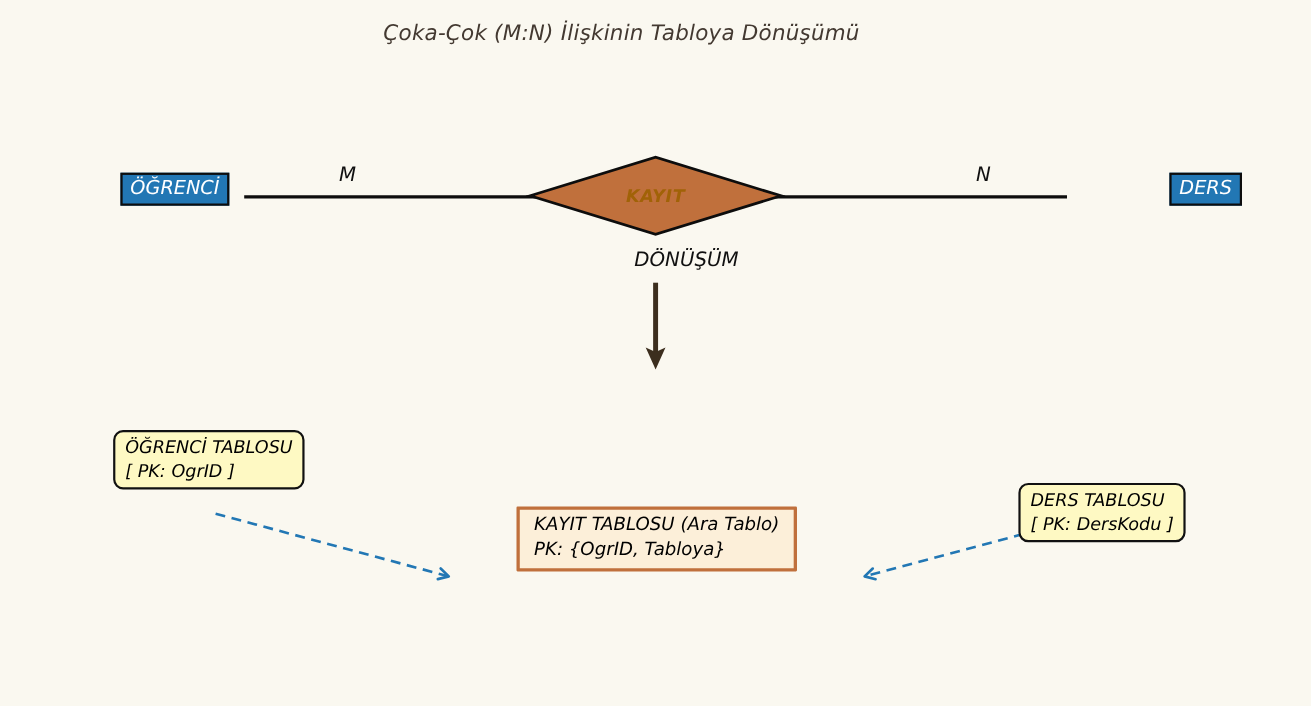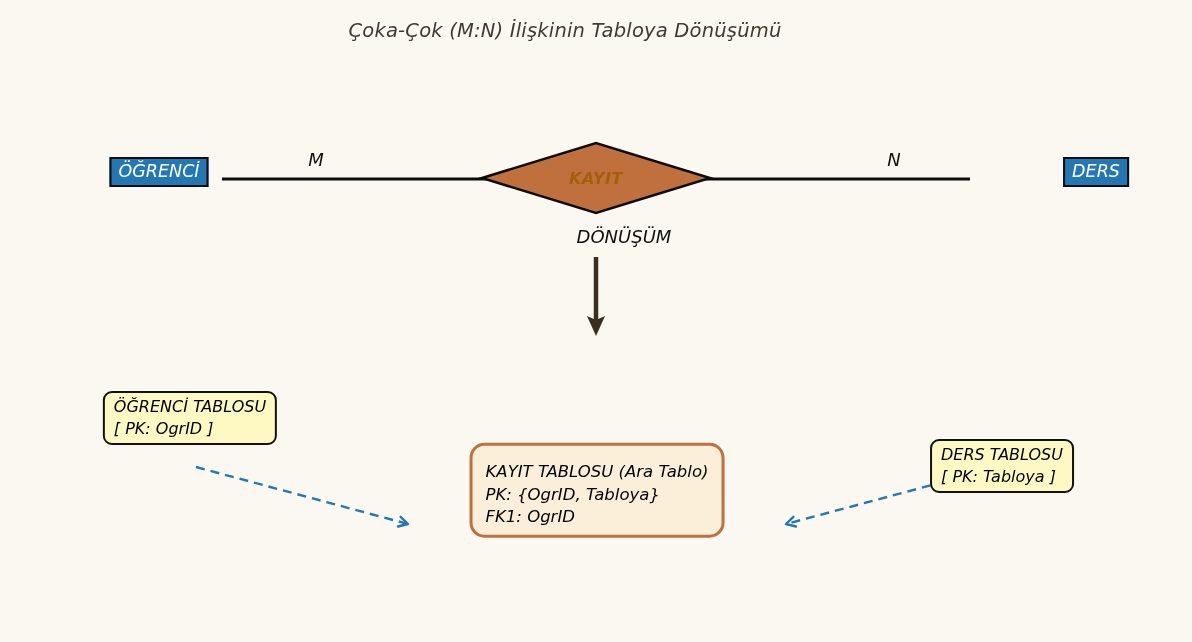--- a/index.html
+++ b/index.html
@@ -59,22 +59,22 @@
     border: 2px solid #111111;
     border-radius: 9px;
     padding: 3px 9px 4px 9px;
     font-size: 16px;
     line-height: 21.5px;
   }
   .junction-box {
     background: #FCEFD9;
     color: #000000;
     border: 3.5px solid #C0703C;
-    border-radius: 15px;
-    padding: 15px 13px 6px 13px;
+    border-radius: 1px;
+    padding: 2px 13px 6px 13px;
     font-size: 16.5px;
     line-height: 22.5px;
   }
   .rel-line { stroke: #0d0d0d; stroke-width: 3; }
   .diamond { fill: #C0703C; stroke: #0d0d0d; stroke-width: 2.5; stroke-linejoin: miter; }
   .transform-shaft { stroke: #3C2E1E; stroke-width: 4.5; }
   .transform-head { fill: #3C2E1E; }
   .map-line { stroke: #2277B4; stroke-width: 2.4; stroke-dasharray: 9 6; fill: none; }
 </style>
 </head>
@@ -114,22 +114,21 @@
 
   <div class="abs transform-label" style="left:624px; top:236px;">DÖNÜŞÜM</div>
 
   <div class="abs table-box" style="left:190px; top:418px;">
     <div>ÖĞRENCİ TABLOSU</div>
     <div>[ PK: OgrID ]</div>
   </div>
 
   <div class="abs table-box" style="left:1002px; top:418px;margin-top:48px;">
     <div>DERS TABLOSU</div>
-    <div>[ PK: Tabloya ]</div>
+    <div>[ PK: DersKodu ]</div>
   </div>
 
   <div class="abs junction-box" style="left:597px; top:490px;">
     <div>KAYIT TABLOSU (Ara Tablo)</div>
     <div>PK: {OgrID, Tabloya}</div>
-    <div>FK1: OgrID</div>
   </div>
 
 </div>
 
 </body></html>

